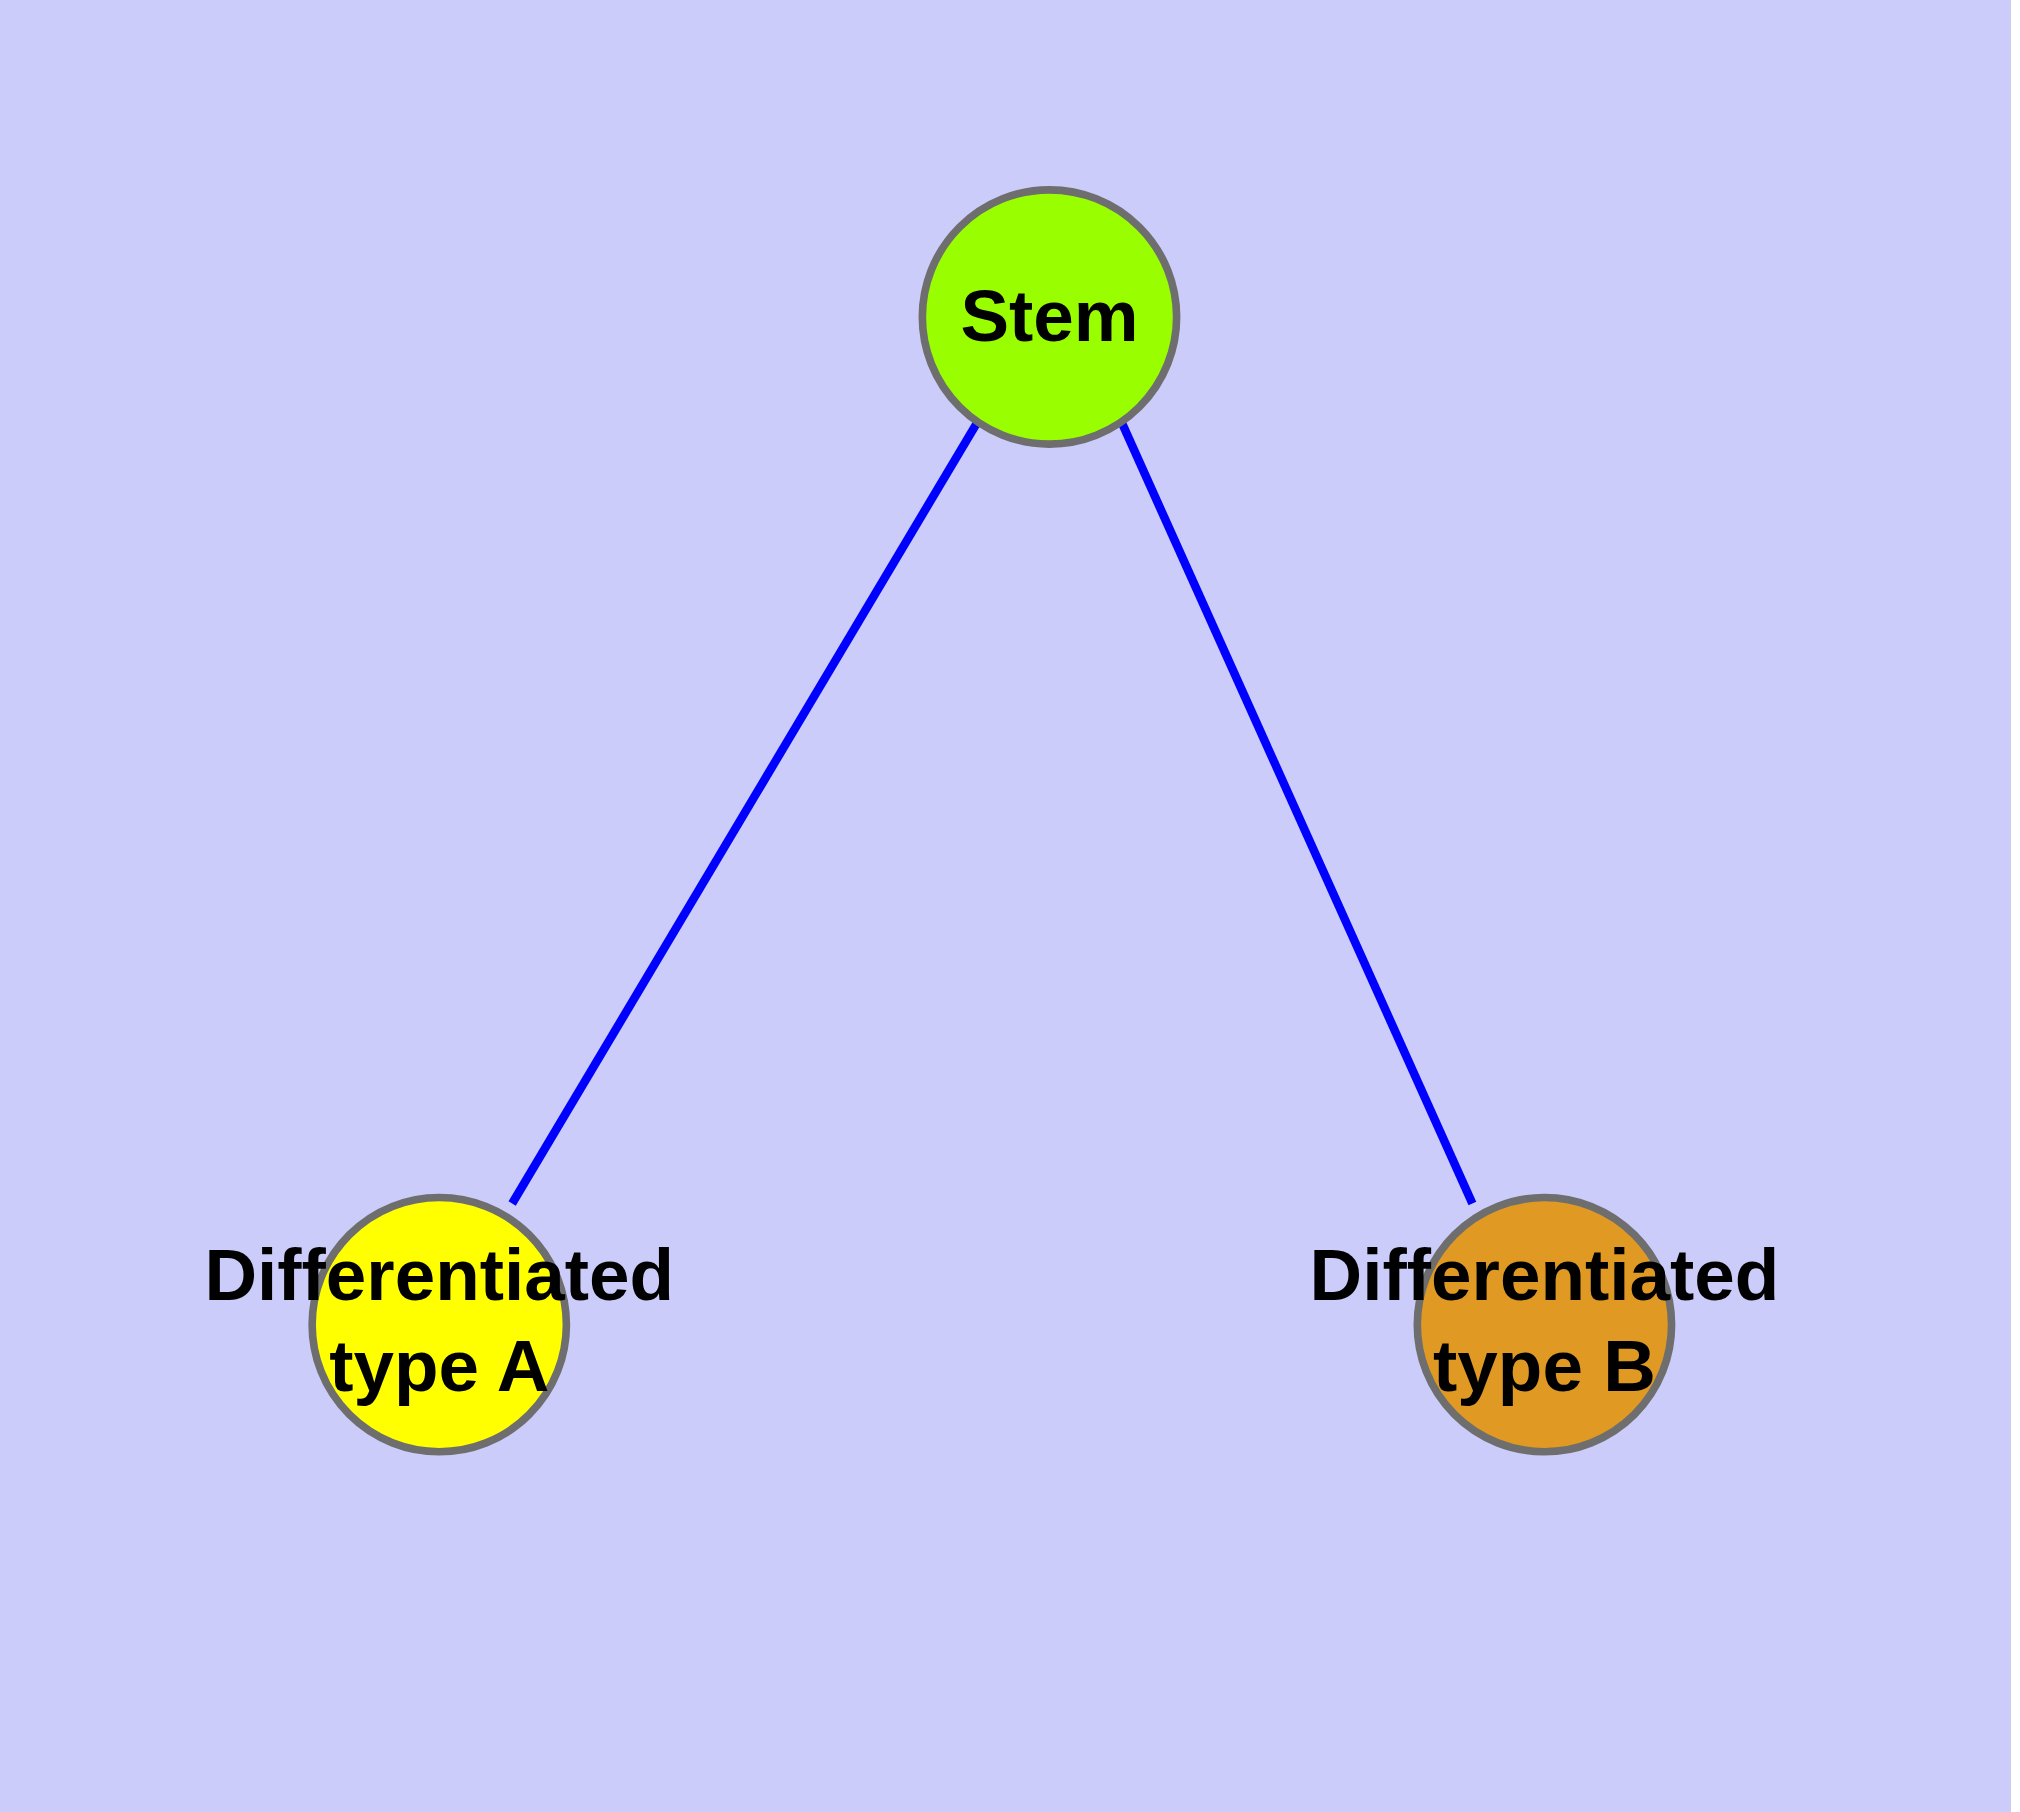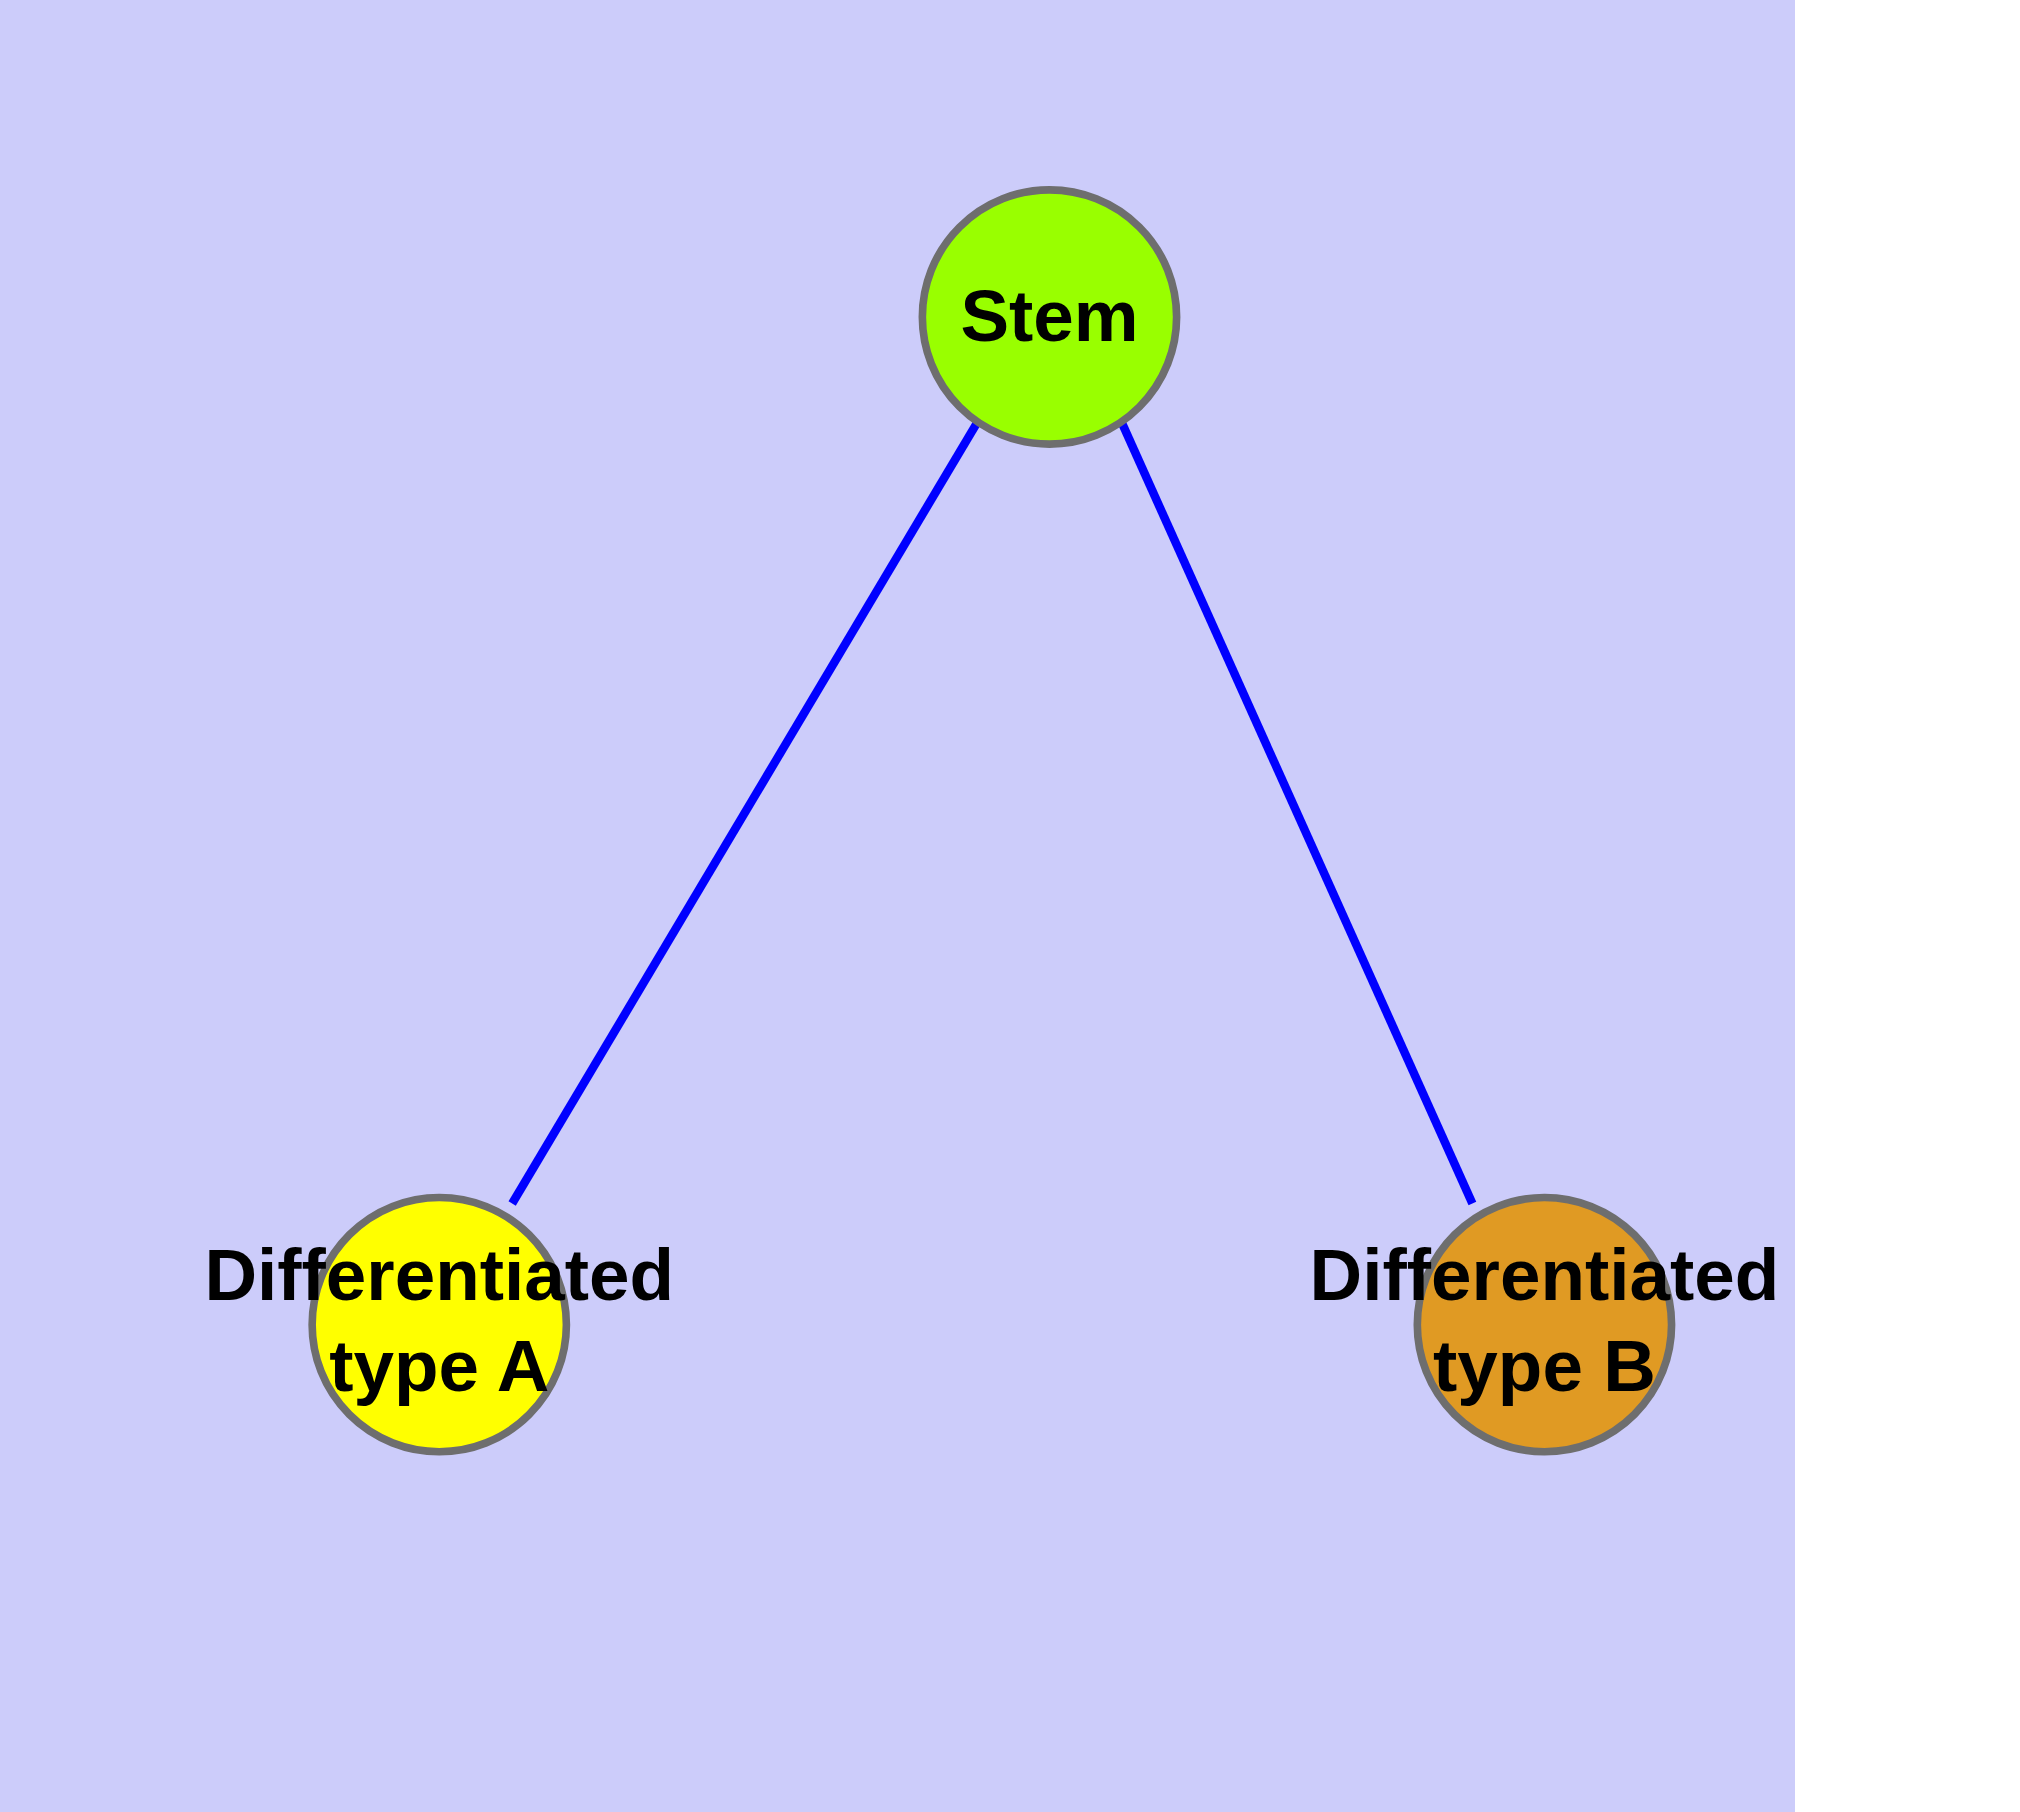--- a/index.html
+++ b/index.html
@@ -3,21 +3,21 @@
 <meta charset="utf-8">
 <title>Cell Differentiation Graph</title>
 <style>
   html, body {
     margin: 0;
     padding: 0;
     background: #ffffff;
   }
   #canvas {
     position: relative;
-    width: 1795px;
+    width: 2011px;
     height: 1812px;
     background: #ccccfa;
     overflow: hidden;
     font-family: "Liberation Sans", "DejaVu Sans", sans-serif;
   }
   #graph-svg {
     position: absolute;
     left: 0;
     top: 0;
     width: 2021px;

